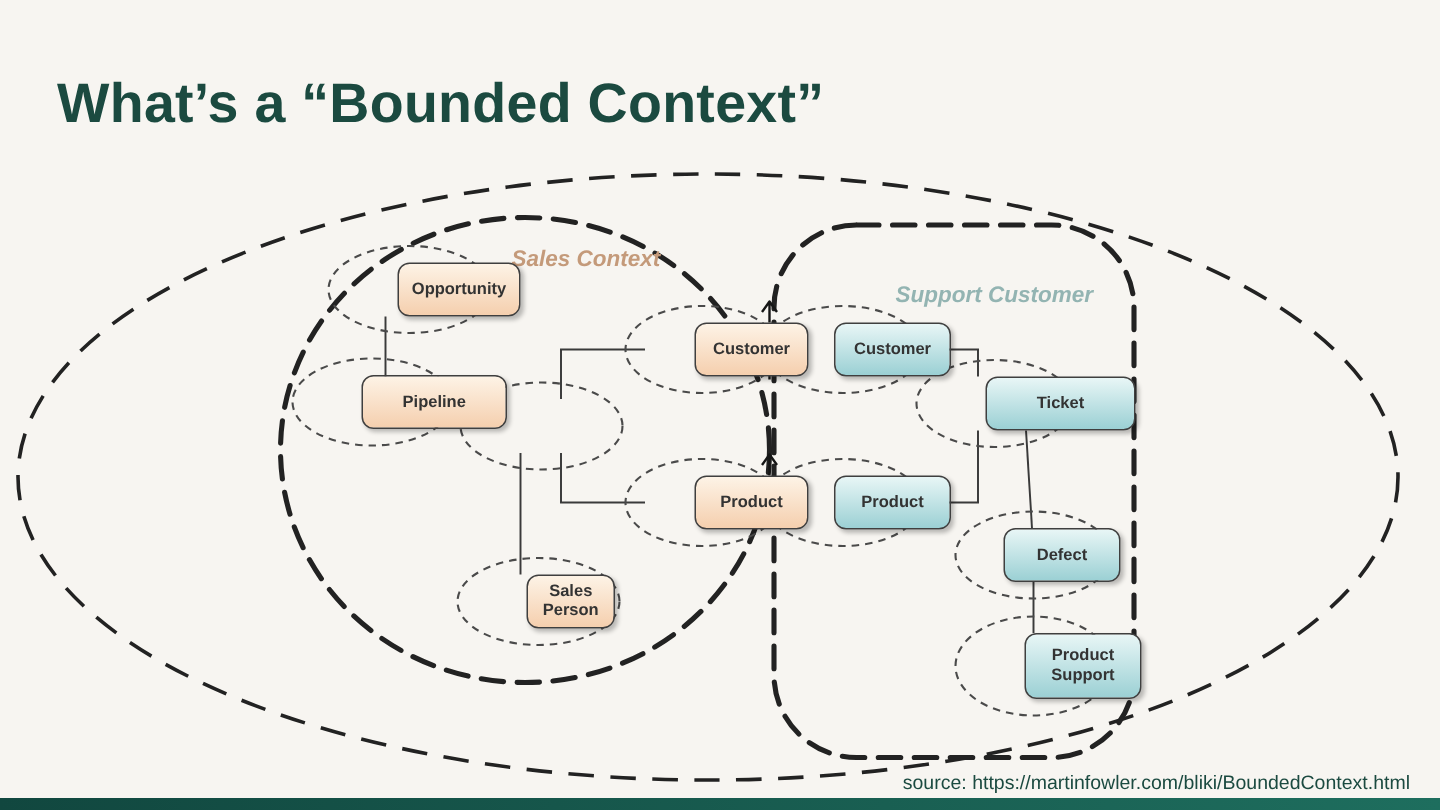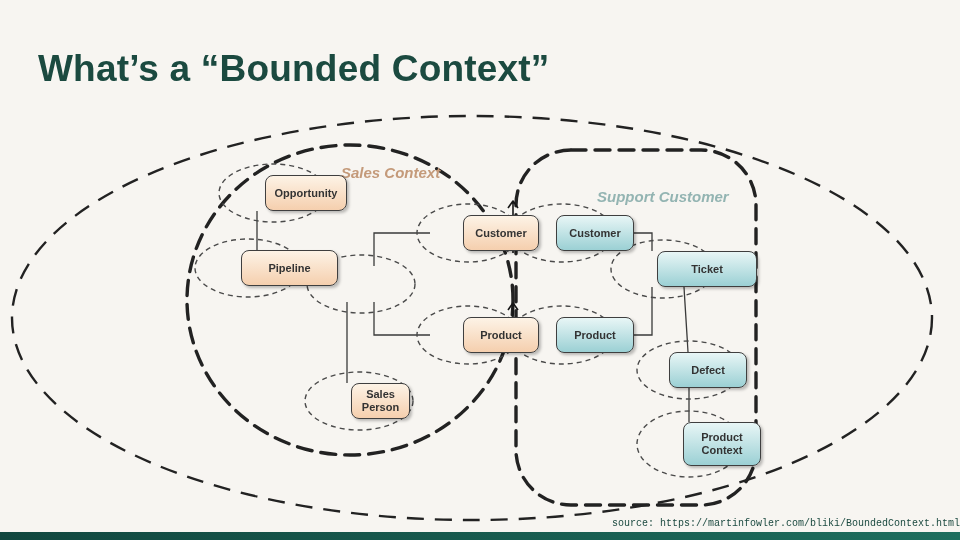--- a/index.html
+++ b/index.html
@@ -90,25 +90,24 @@
   }
   .entity.sales {
     background: linear-gradient(180deg, var(--sales-box-top, #fdf3e6), var(--sales-box-bottom, #f5cfae));
   }
   .entity.support {
     background: linear-gradient(180deg, var(--support-box-top, #e8f6f6), var(--support-box-bottom, #9bd0d4));
   }
 
   .source {
     position: absolute;
-    right: 0;
+    right: 20px;
     bottom: 11px;
-    font-size: 10px;
+    font-size: 13px;
     color: var(--title-text, #1b4a40);
-    font-family: Liberation Mono, monospace;
   }
 
   .footer-bar {
     position: absolute;
     left: 0; right: 0; bottom: 0;
     height: 8px;
     background: linear-gradient(90deg, var(--footer-bar-left, #11473f), var(--footer-bar-right, #1e6e5e));
   }
 </style>
 </head>
@@ -179,19 +178,19 @@
   <div class="entity support" style="left:523px;top:317px;width:78px;height:36px">
     <span>Product</span>
   </div>
   <div class="entity support" style="left:624px;top:251px;width:100px;height:36px">
     <span>Ticket</span>
   </div>
   <div class="entity support" style="left:636px;top:352px;width:78px;height:36px">
     <span>Defect</span>
   </div>
   <div class="entity support" style="left:650px;top:422px;width:78px;height:44px">
-    <span>Product Context</span>
+    <span>Product Support</span>
   </div>
 
   <div class="source">source: https://martinfowler.com/bliki/BoundedContext.html</div>
   <div class="footer-bar"></div>
 
 </div>
 
 </body></html>

